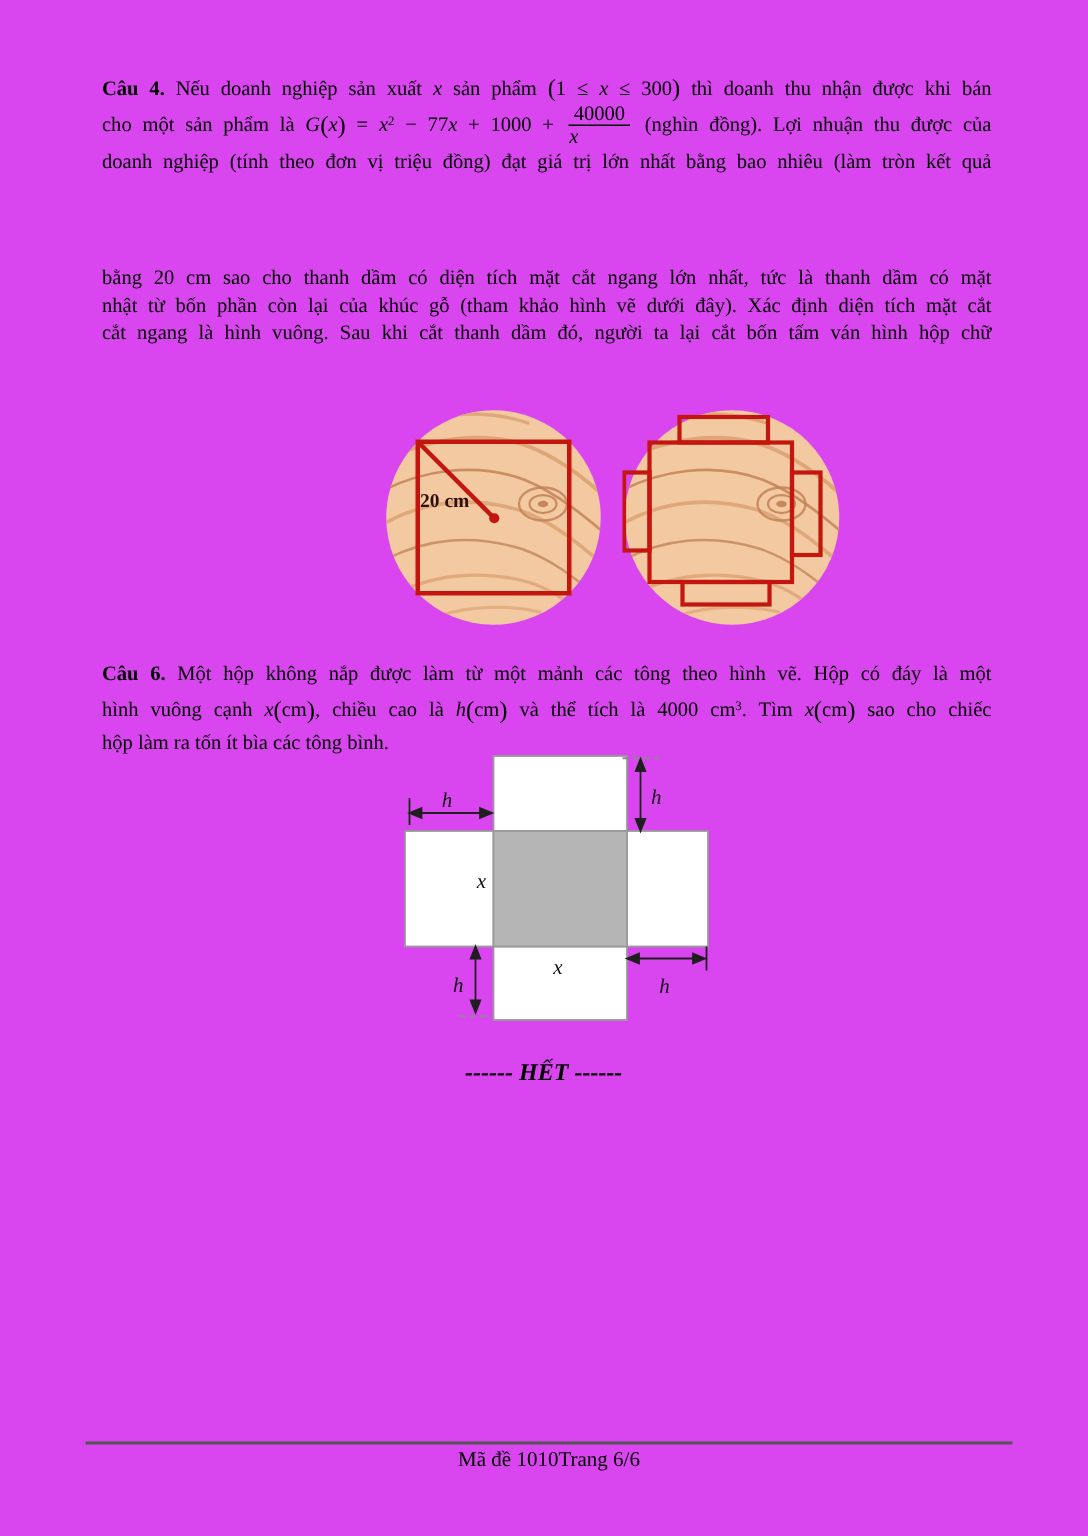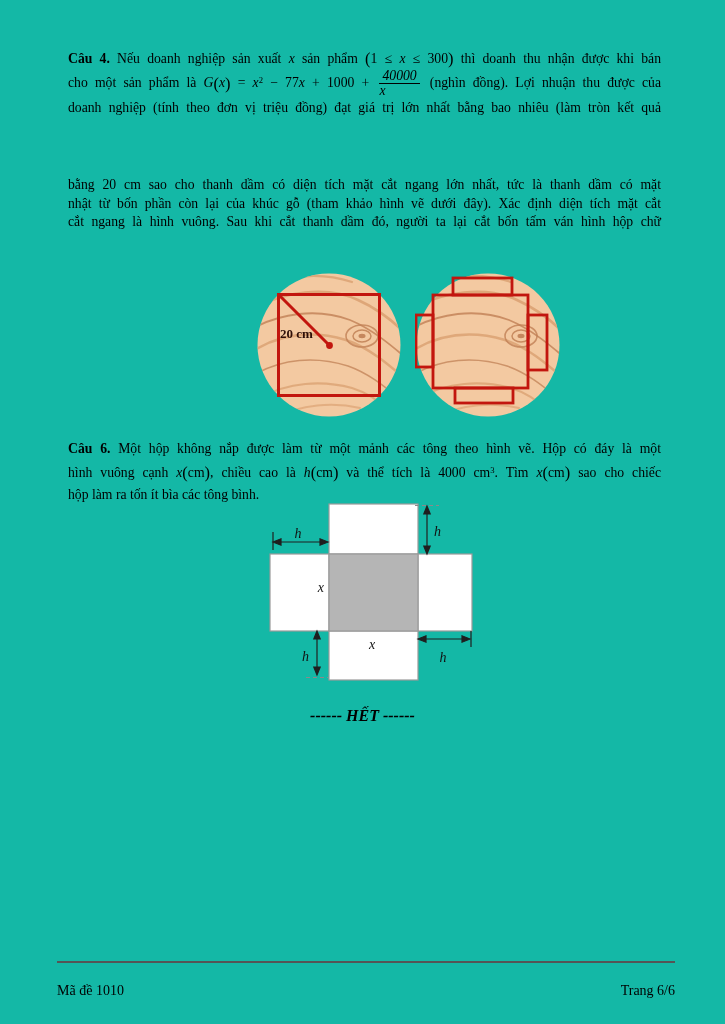--- a/index.html
+++ b/index.html
@@ -1,42 +1,42 @@
 <!DOCTYPE html>
 <html style="--red: #c2160e; --wood_base: #f3c9a1; --grain_mid: #dba273; --grain_dark: #c08055; --box_gray: #b5b5b5; --line_gray: #9a9a9a; --arrow: #1f1f1f; --rule: #555555; --label_dark: #2e0f08;"><head>
 <meta charset="utf-8">
 <style>
   html,body{margin:0;padding:0;background:#ffffff;}
   .page{
-    position:relative;width:725px;height:1024px;background:#14b8a6;overflow:hidden;
+    position:relative;width:725px;height:1024px;background:#d946ef;overflow:hidden;
     font-family:"Liberation Serif","DejaVu Serif",serif;color:#000;font-size:13.7px;
   }
   .para{position:absolute;width:593px;left:68px;}
   .para .line{text-align:justify;line-height:18.5px;min-height:18.5px;}
   .para .line.jl{text-align-last:justify;}
   .q4{top:50px;}
   .q5{top:176px;}
   .q6{top:438px;}
   .q6 .line{line-height:21.8px;min-height:21.8px;}
   .b{font-weight:bold;}
   .i{font-style:italic;}
   .sup{font-size:0.63em;vertical-align:0.5em;}
   .bp{font-size:1.2em;vertical-align:-0.07em;}
   .frac{display:inline-block;vertical-align:middle;text-align:center;margin:0 3px;line-height:1.08;}
-  .frac .fn{display:block;border-bottom:1.2px solid #000;padding:0 3px;font-style:italic;}
+  .frac .fn{display:block;border-bottom:1.2px solid #000;padding:0 3px;}
   .frac .fd{display:block;font-style:italic;}
   .fig-abs{position:absolute;}
   .end{
     position:absolute;left:0;top:707px;width:725px;text-align:center;
     font-weight:bold;font-style:italic;font-size:16px;
   }
   .footer{
     position:absolute;left:57px;top:961px;width:618px;
-    border-top:2px solid var(--rule,#555);padding-top:20px;
-    display:flex;justify-content:space-between;font-size:14px;
+    border-top:2px solid var(--rule,#555);padding-top:3px;
+    display:flex;justify-content:center;font-size:14px;
   }
   svg text{font-family:"Liberation Serif","DejaVu Serif",serif;}
 </style>
 </head>
 <body>
 
 <div class="page">
 
   <div class="para q4">
       <div class="line jl"><span class="b">Câu 4.</span><span> Nếu doanh nghiệp sản xuất </span><span class="i">x</span><span> sản phẩm </span><span class="bp">(</span><span>1 ≤ </span><span class="i">x</span><span> ≤ 300</span><span class="bp">)</span><span> thì doanh thu nhận được khi bán</span></div>

